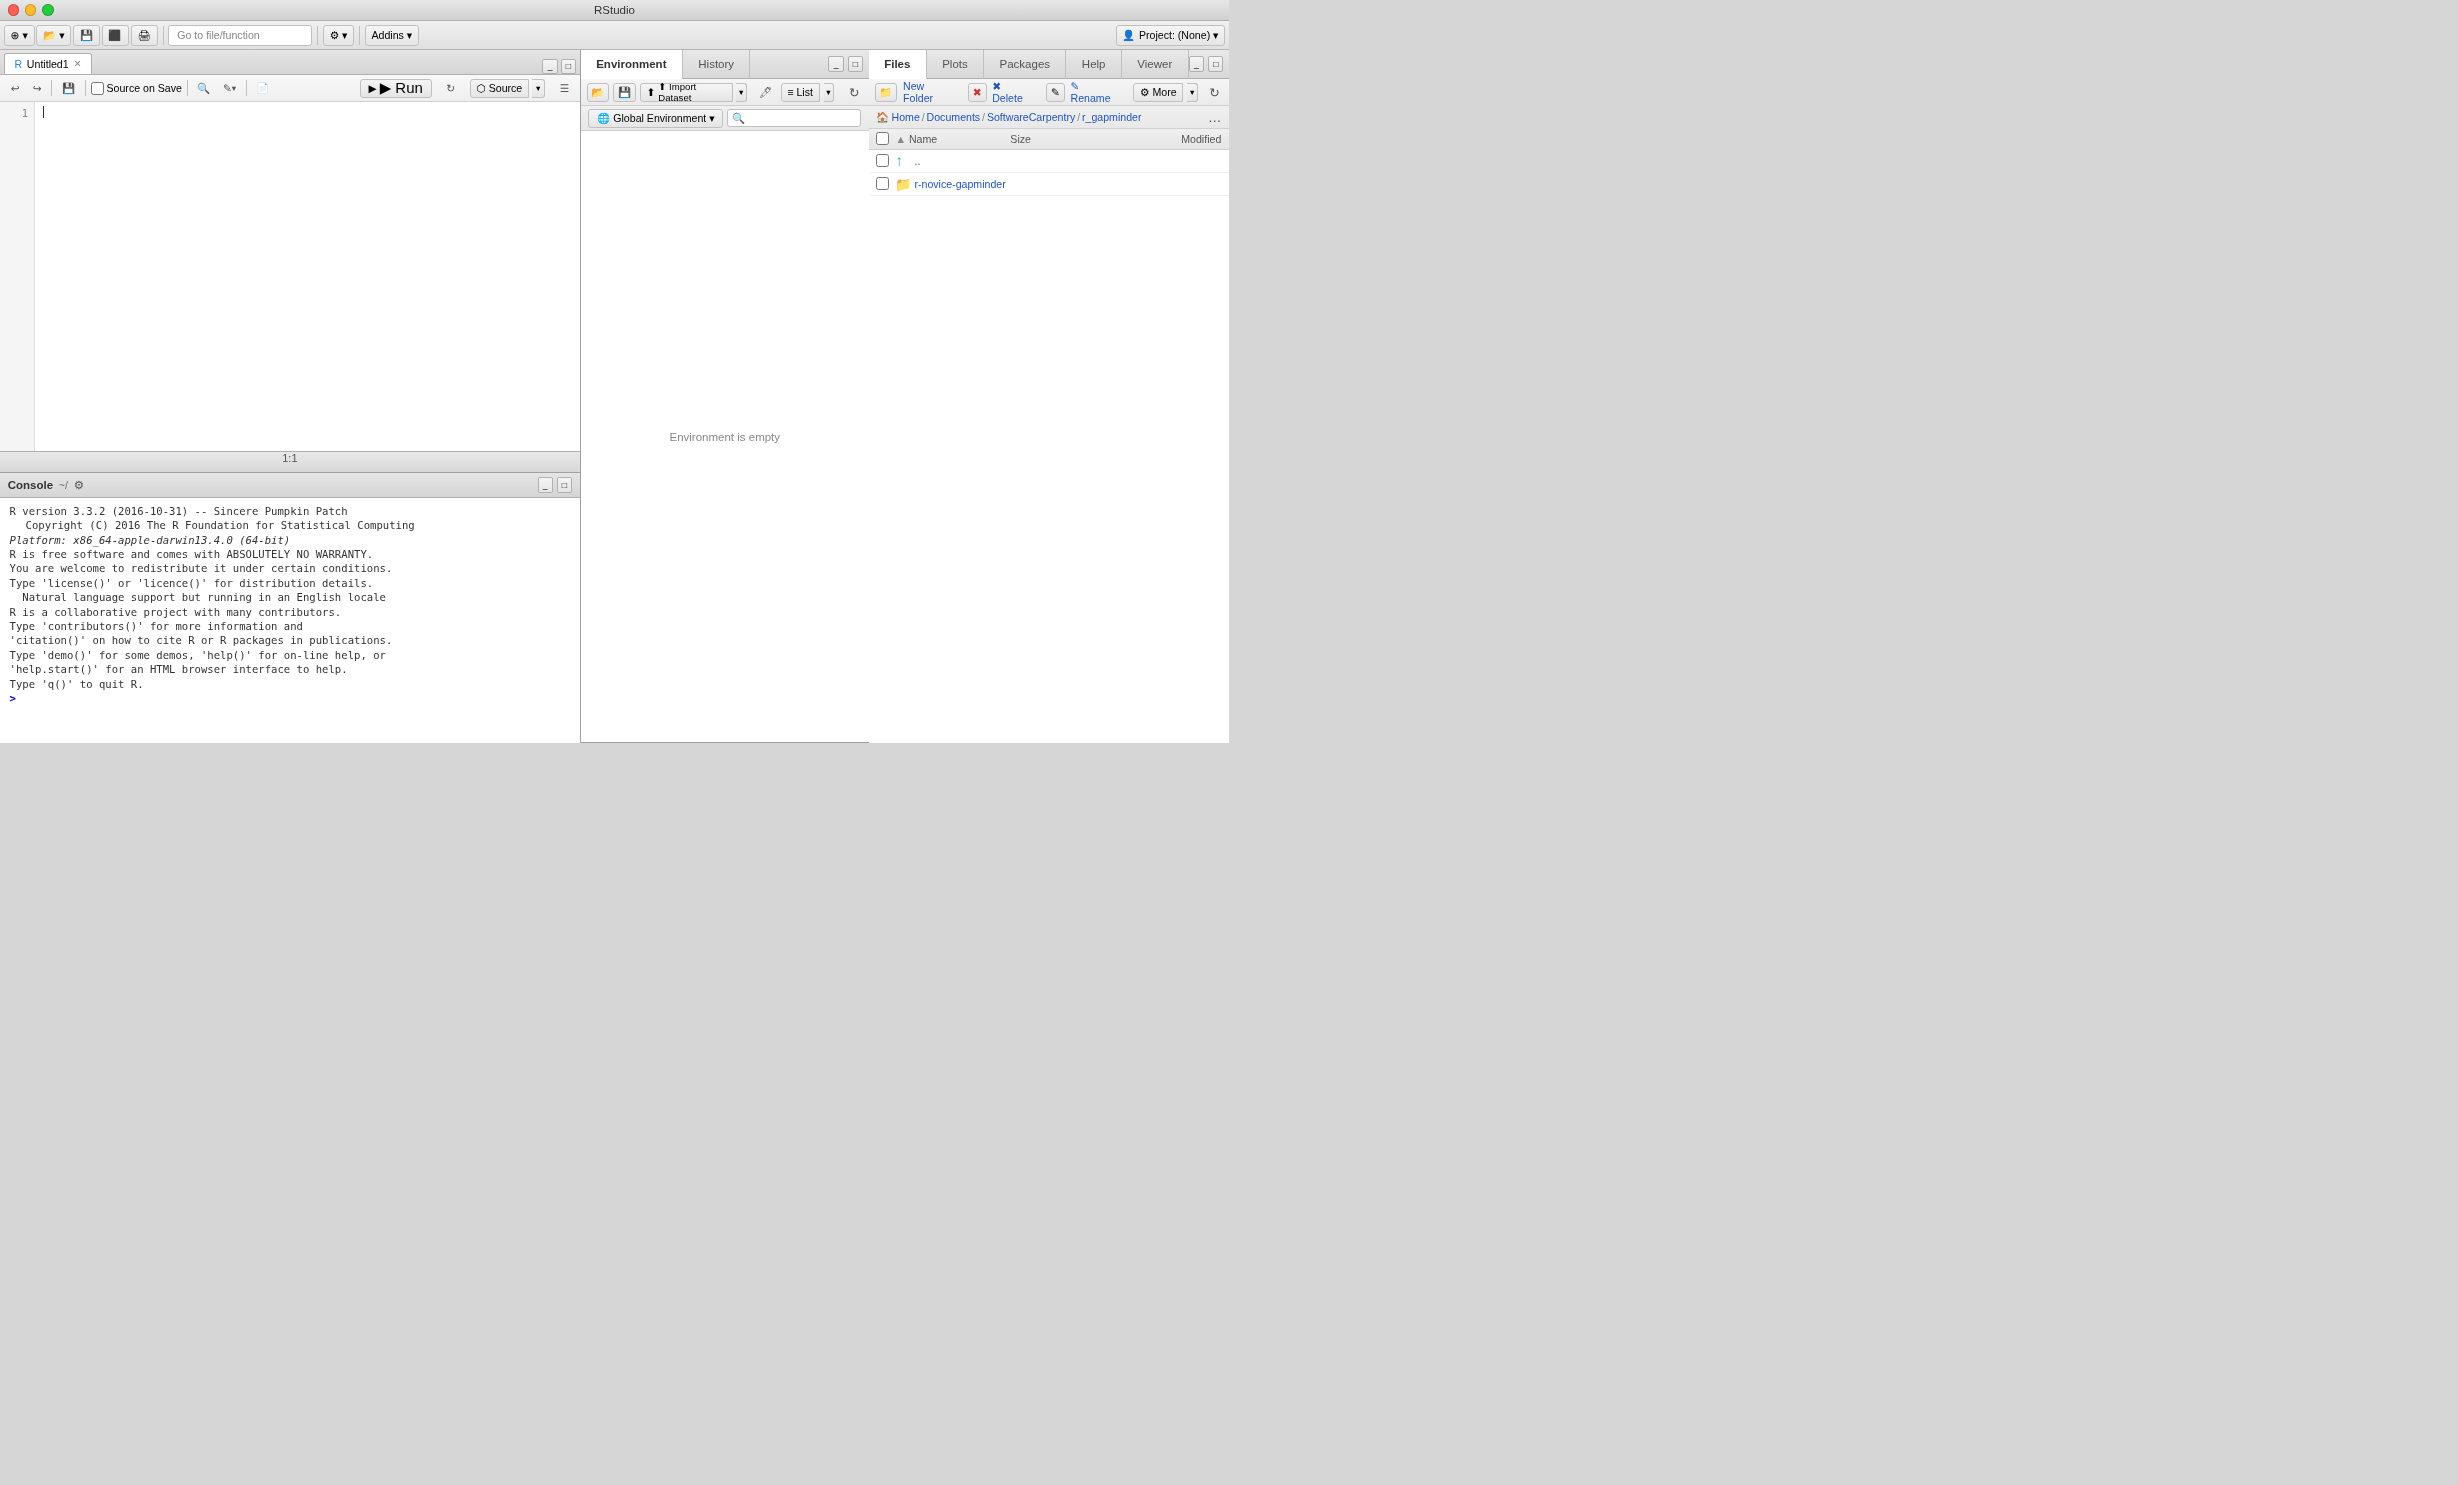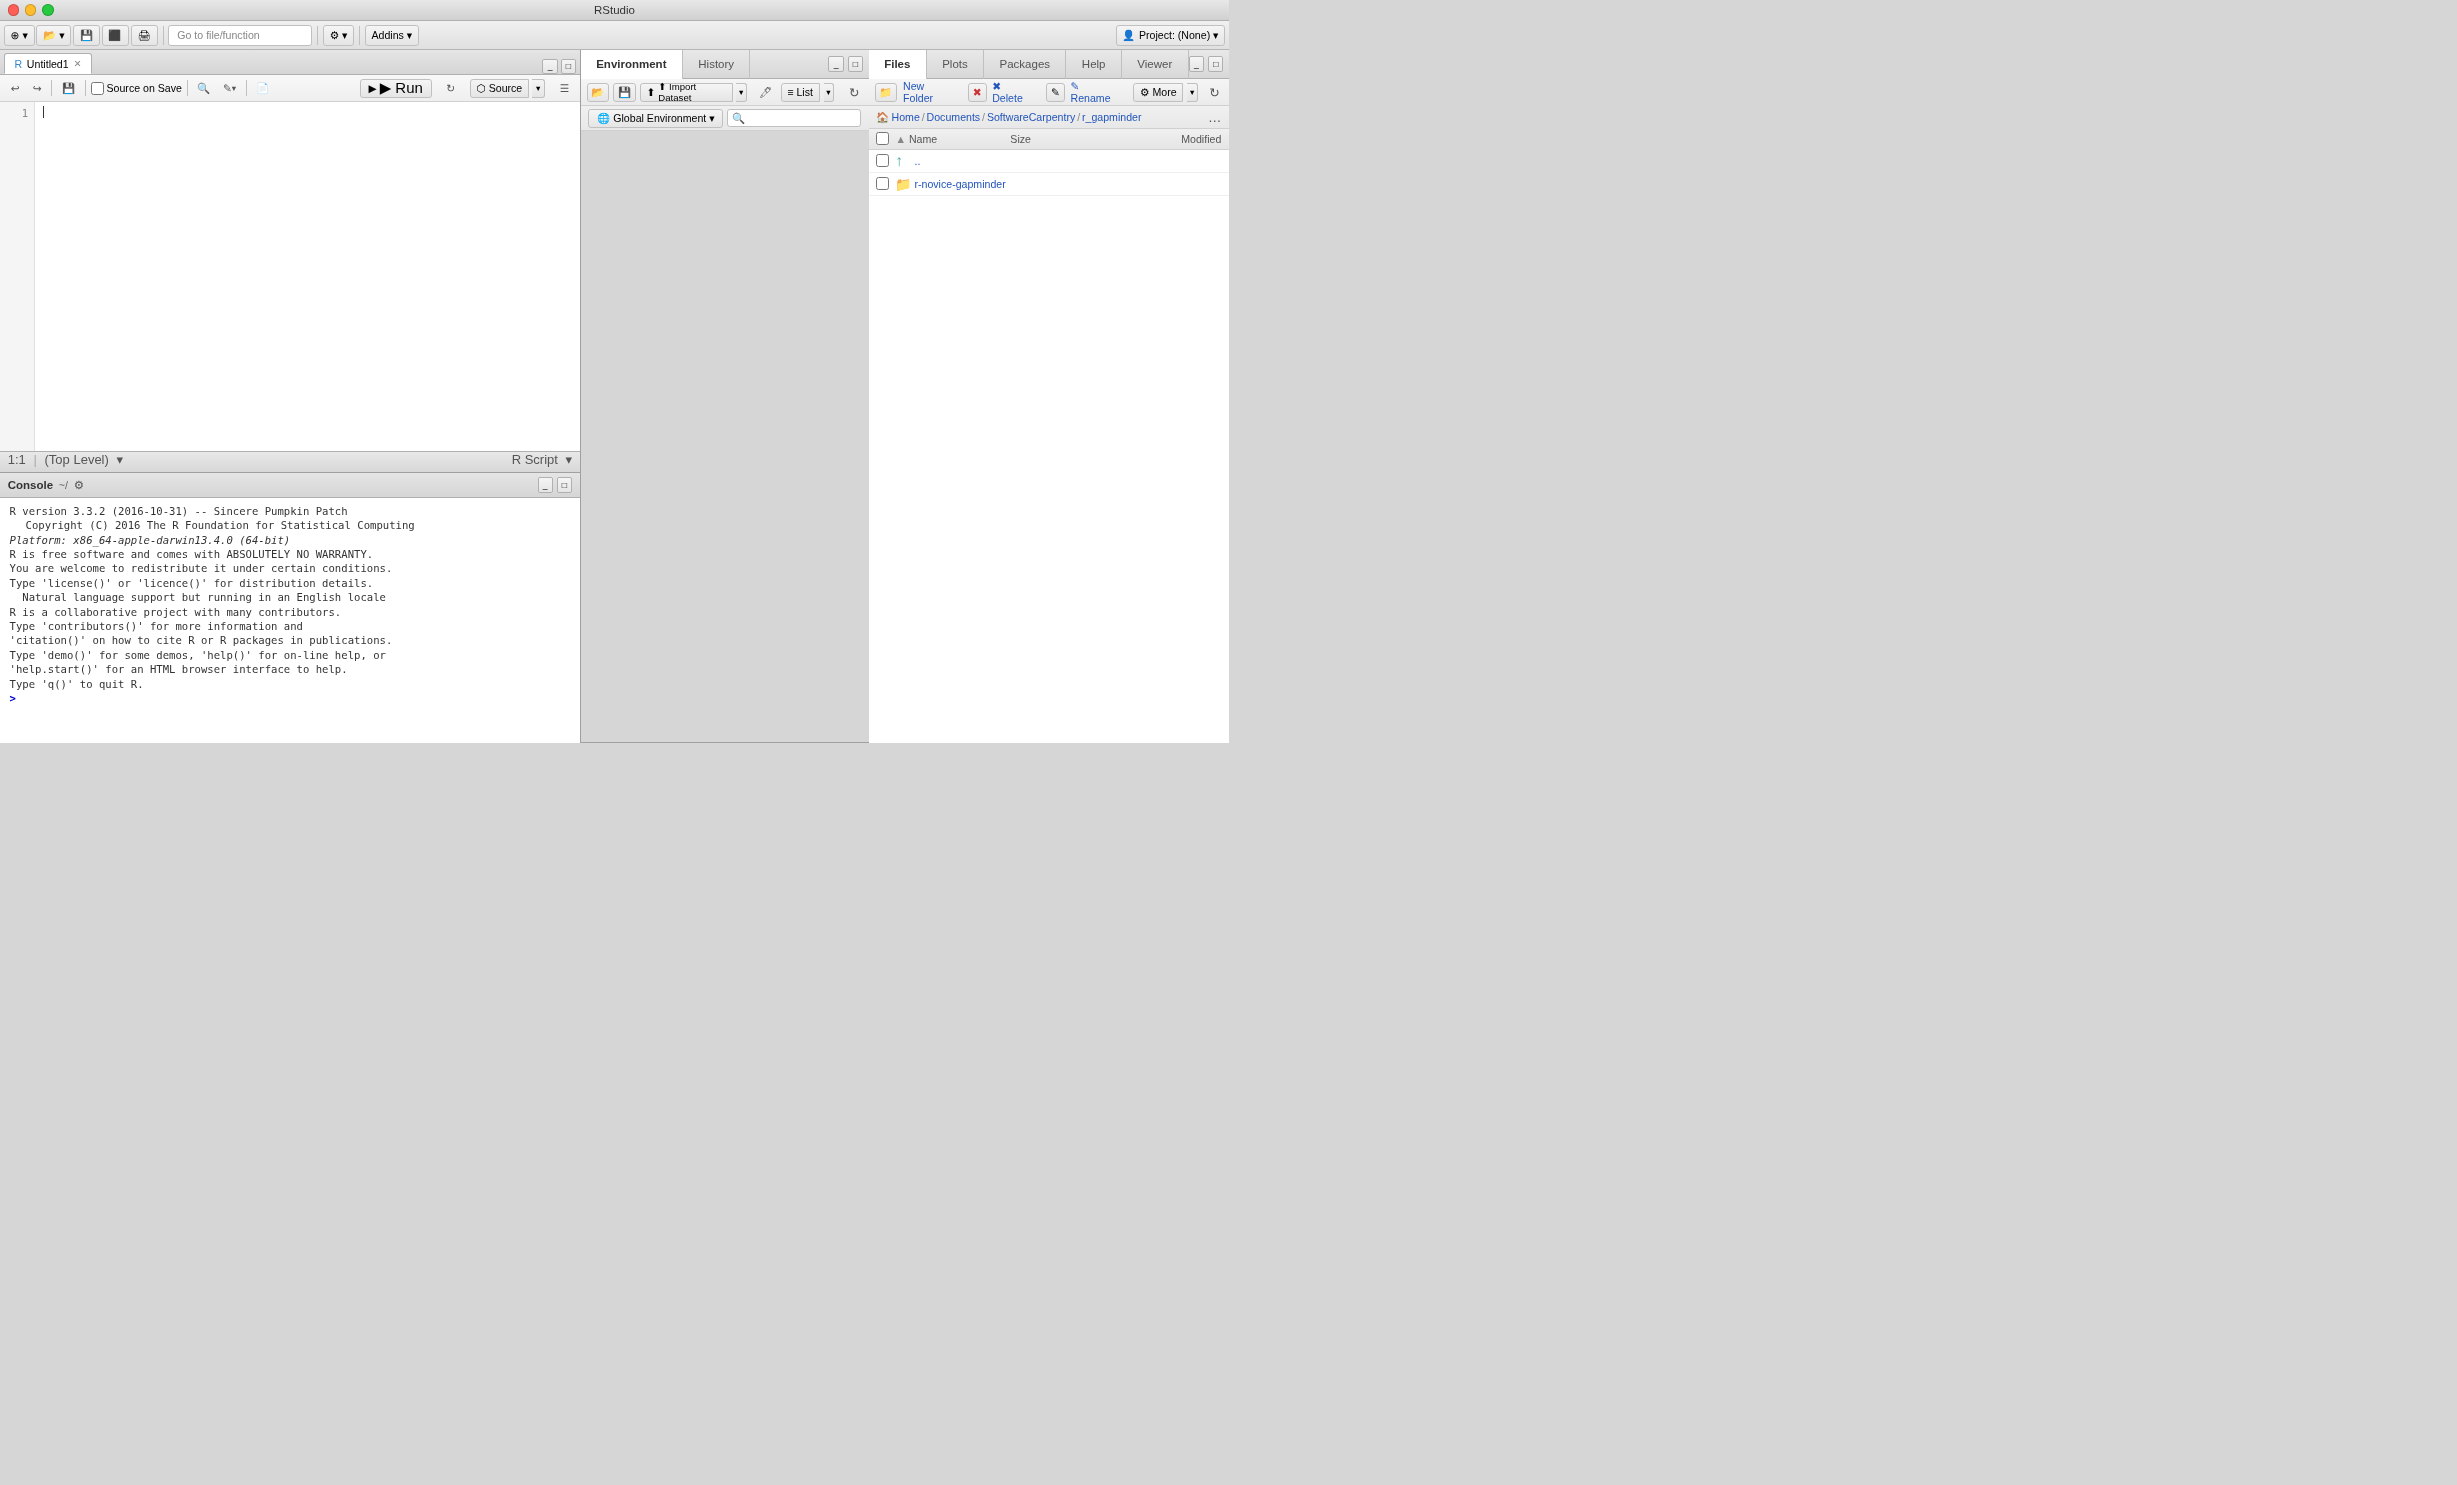--- a/index.html
+++ b/index.html
@@ -254,24 +254,26 @@
       animation: blink 1s infinite;
     }
     @keyframes blink { 0%,100%{opacity:1} 50%{opacity:0} }
 
     
     .status-bar {
       height: 21px;
       background: linear-gradient(to bottom, #e8e8e8, #d8d8d8);
       border-top: 1px solid #b0b0b0;
       display: flex;
+      align-items: center;
       padding: 0 7.7px;
       gap: 7.7px;
-      font-size: 13px;
+      font-size: 11px;
       color: #555;
+      flex-direction: column;
     }
     .status-sep { color: #aaa; }
 
     
     .console-pane {
       flex: 1;
       display: flex;
       flex-direction: column;
       background: white;
     }
@@ -773,20 +775,23 @@
 
       <div class="env-sub-toolbar">
         <div class="global-env-btn">
           <span>🌐</span>
           <span>Global Environment</span>
           <span>▾</span>
         </div>
         <input class="env-search" type="text" placeholder="🔍" style="">
       </div>
 
+      <div class="env-content">
+        <span>Environment is empty</span>
+      </div>
     </div>
 
     <div class="files-pane">
 
       <div class="pane-tab-bar">
         <div class="pane-tab active">Files</div>
         <div class="pane-tab">Plots</div>
         <div class="pane-tab">Packages</div>
         <div class="pane-tab">Help</div>
         <div class="pane-tab">Viewer</div>

